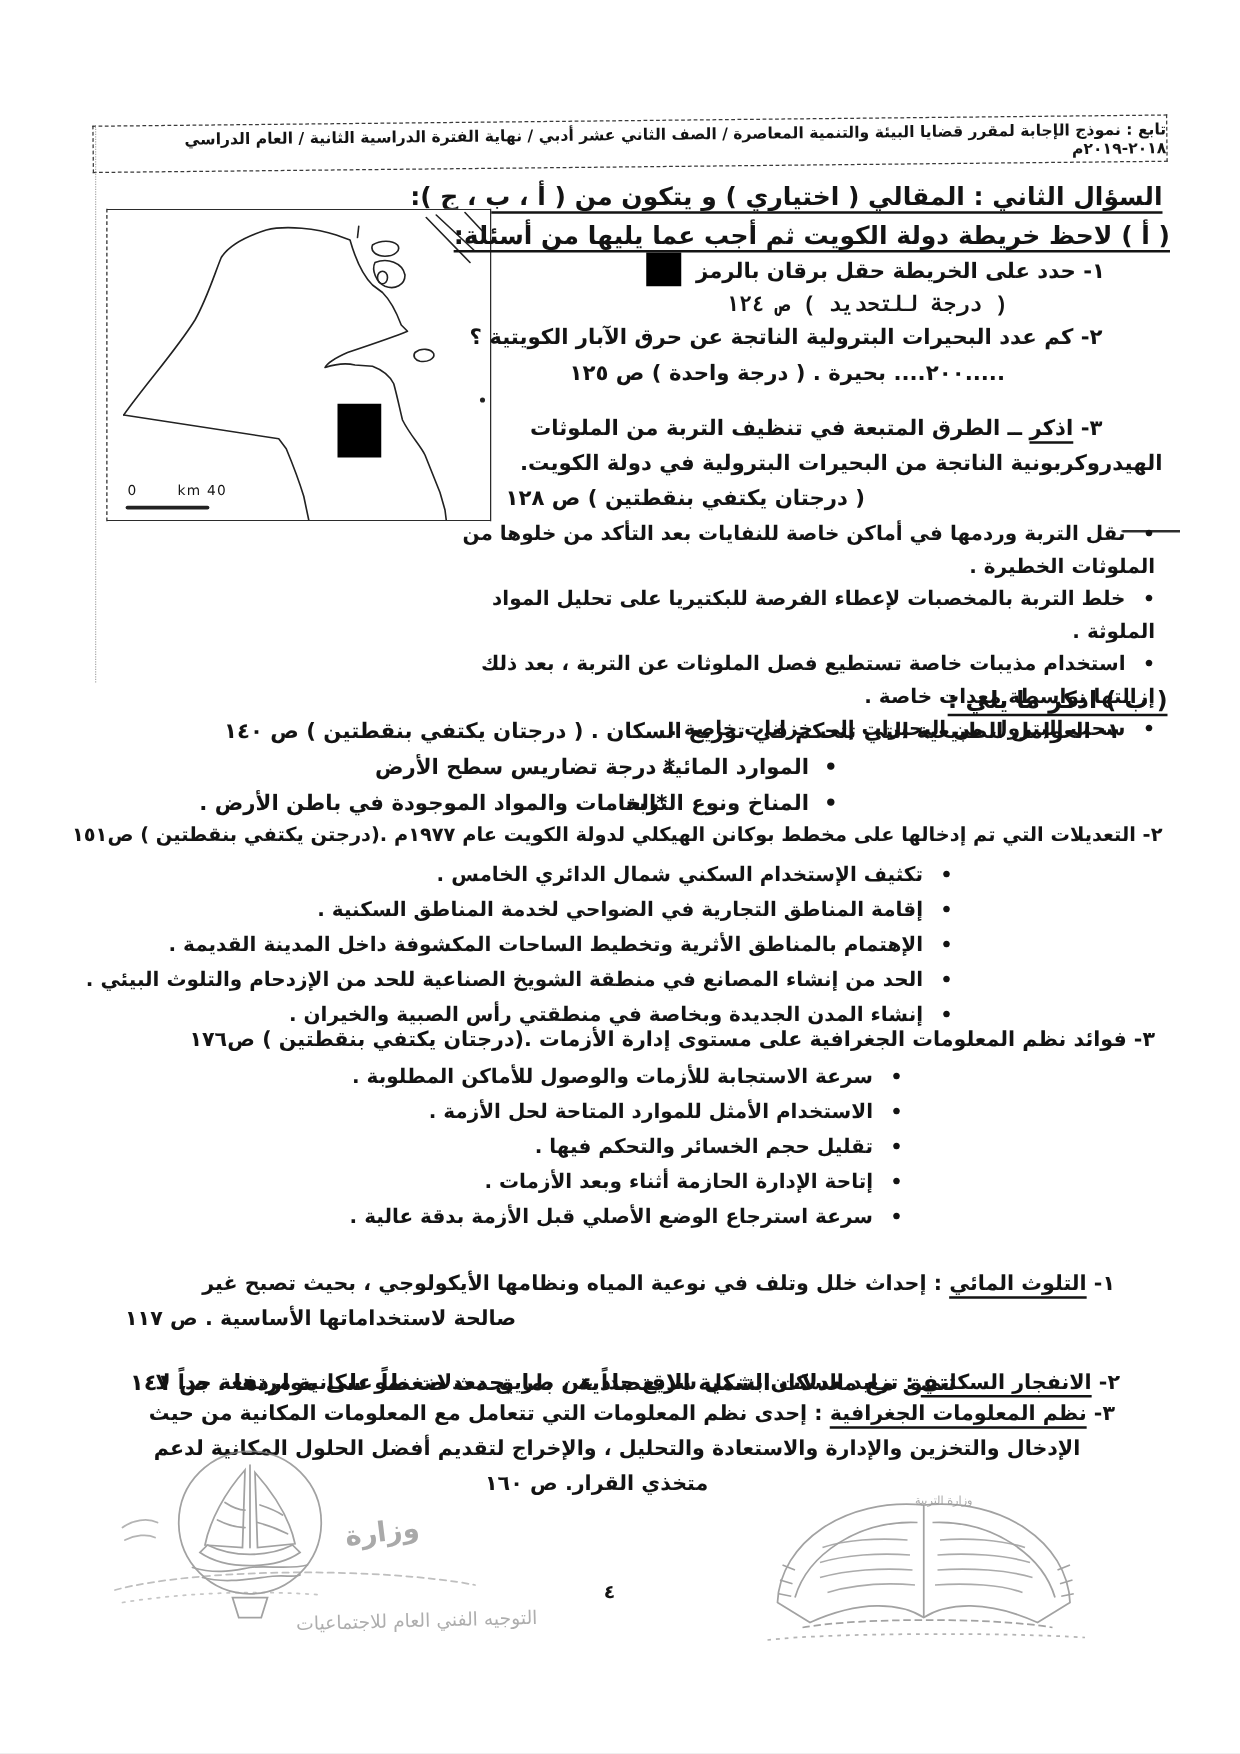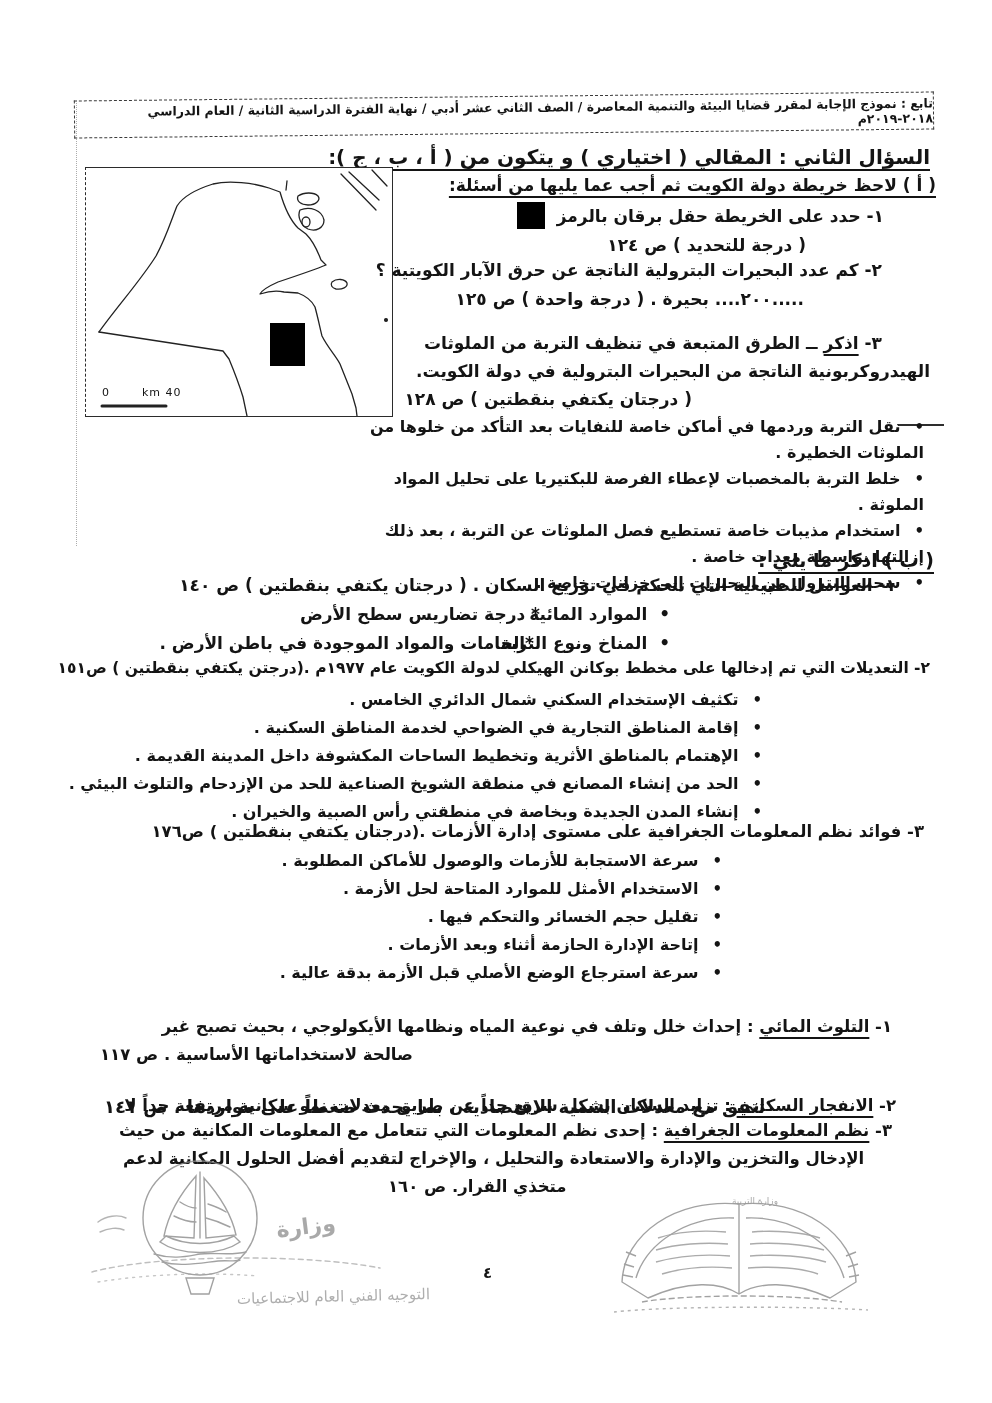--- a/index.html
+++ b/index.html
@@ -91,26 +91,26 @@
 
         <path d="M16,238 L80,238" stroke-width="3"></path>
       </g>
 
       <rect x="184" y="155" width="35" height="43" fill="#000"></rect>
     </svg>
     <span class="scale-zero">0</span>
     <span class="scale-label">40 km</span>
   </div>
 
-  <div class="ln u" style="top:174px;right:56px;font-size:17px;text-align:right;">( أ ) لاحظ خريطة دولة الكويت ثم أجب عما يليها من أسئلة:</div>
+  <div class="ln u" style="top:174px;right:56px;font-size:20px;text-align:right;">( أ ) لاحظ خريطة دولة الكويت ثم أجب عما يليها من أسئلة:</div>
 
   <div class="ln" style="top:202px;right:108px;">
     <span>١- حدد على الخريطة حقل برقان بالرمز</span><span class="sq"></span>
   </div>
-  <div class="ln note" style="top:234px;right:186px;">( درجة للتحديد ) ص ١٢٤</div>
+  <div class="ln note" style="top:234px;right:186px;font-family:Liberation Mono, monospace;">( درجة للتحديد ) ص ١٢٤</div>
 
   <div class="ln" style="top:259px;right:110px;">٢- كم عدد البحيرات البترولية الناتجة عن حرق الآبار الكويتية ؟</div>
   <div class="ln" style="top:288px;right:188px;">.....٢٠٠.... بحيرة .  ( درجة واحدة ) ص ١٢٥</div>
 
   <div class="ln" style="top:332px;right:110px;">
     <span>٣- </span><span class="u">اذكر</span><span> ــ الطرق المتبعة في تنظيف التربة من الملوثات</span>
   </div>
   <div class="ln" style="top:360px;right:62px;">الهيدروكربونية الناتجة من البحيرات البترولية  في دولة الكويت.</div>
   <div class="ln note" style="top:388px;right:300px;">( درجتان يكتفي بنقطتين ) ص ١٢٨</div>
 

